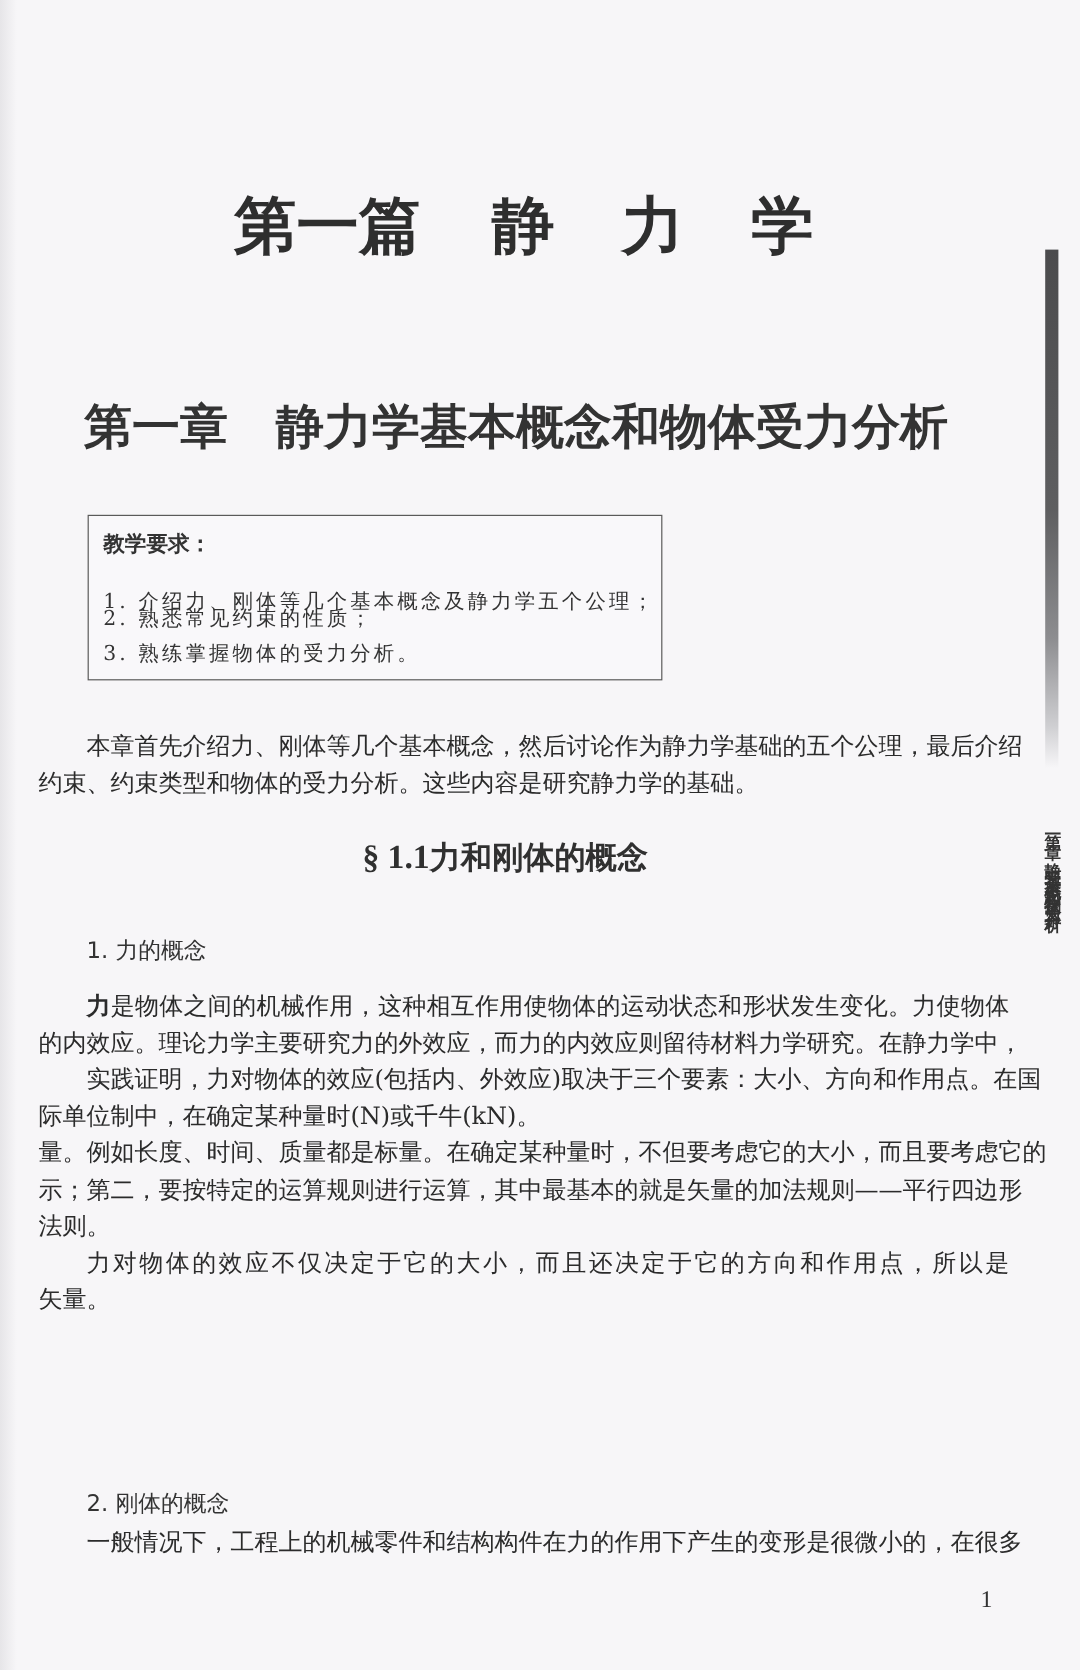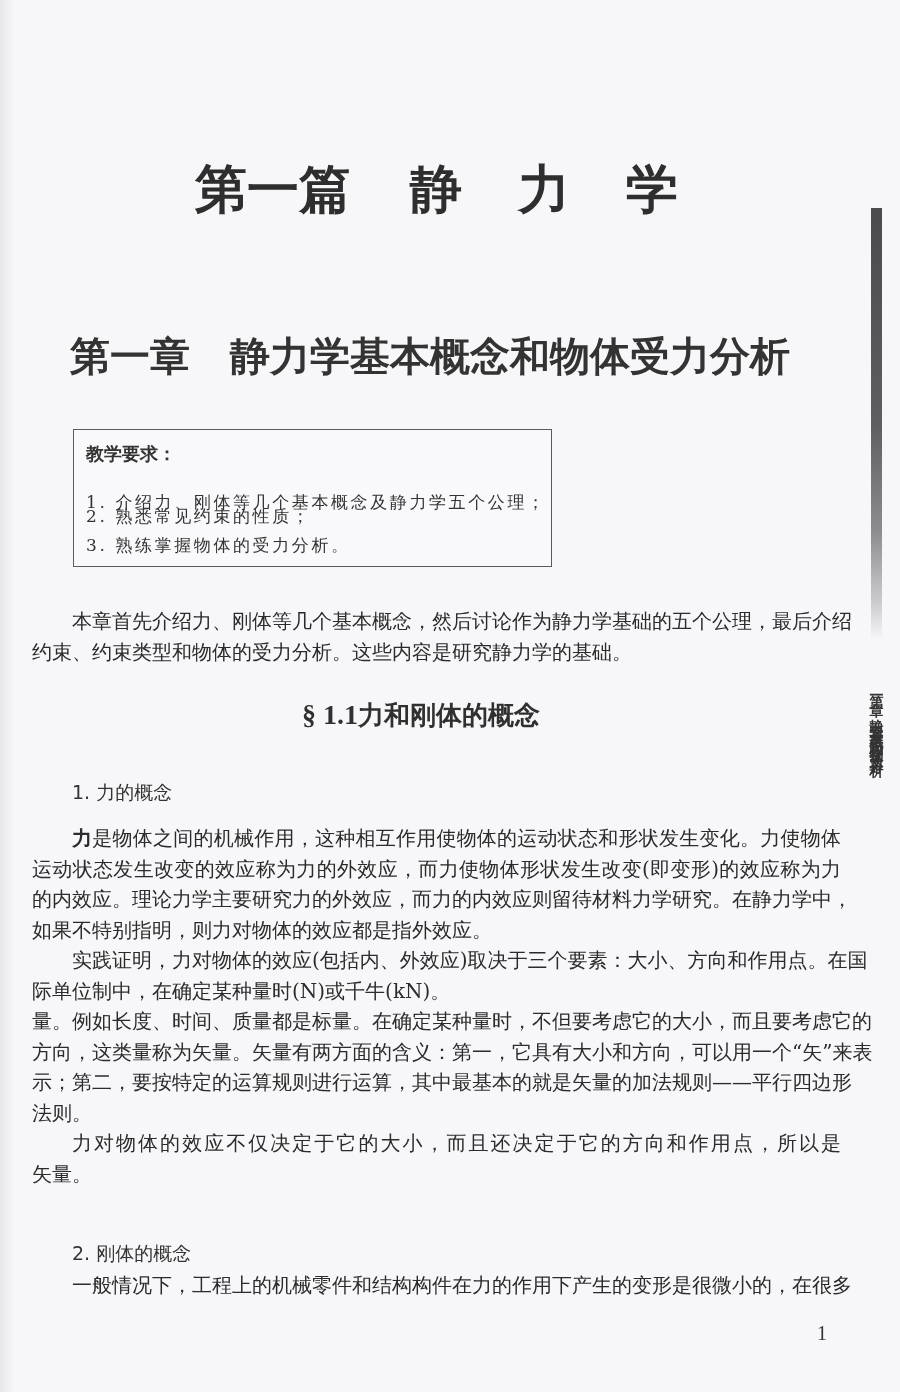--- a/index.html
+++ b/index.html
@@ -123,27 +123,24 @@
 </div>
 
 <div class="abs section-heading">
   <span class="sec-num">§ 1.1</span><span class="sec-title">力和刚体的概念</span>
 </div>
 
 <div class="abs subheading" style="top:779px;">1. 力的概念</div>
 
 <div class="abs para" style="top:823px;">
   <div class="ln j indent"><span class="term">力</span><span>是物体之间的机械作用，这种相互作用使物体的运动状态和形状发生变化。力使物体</span></div>
-  <div class="ln j">运动状态发生改变的效应称为力的外效应，而力使物体形状发生改变(即变形)的效应称为力</div>
   <div class="ln j">的内效应。理论力学主要研究力的外效应，而力的内效应则留待材料力学研究。在静力学中，</div>
-  <div class="ln">如果不特别指明，则力对物体的效应都是指外效应。</div>
   <div class="ln j indent">实践证明，力对物体的效应(包括内、外效应)取决于三个要素：大小、方向和作用点。在国</div>
   <div class="ln">际单位制中，在确定某种量时(N)或千牛(kN)。</div>
   <div class="ln j">量。例如长度、时间、质量都是标量。在确定某种量时，不但要考虑它的大小，而且要考虑它的</div>
-  <div class="ln j">方向，这类量称为矢量。矢量有两方面的含义：第一，它具有大小和方向，可以用一个“矢”来表</div>
   <div class="ln j">示；第二，要按特定的运算规则进行运算，其中最基本的就是矢量的加法规则——平行四边形</div>
   <div class="ln">法则。</div>
   <div class="ln j indent">力对物体的效应不仅决定于它的大小，而且还决定于它的方向和作用点，所以是</div>
   <div class="ln">矢量。</div>
 </div>
 
 <div class="abs subheading" style="top:1240px;">2. 刚体的概念</div>
 
 <div class="abs para" style="top:1270px;">
   <div class="ln j indent">一般情况下，工程上的机械零件和结构构件在力的作用下产生的变形是很微小的，在很多</div>

